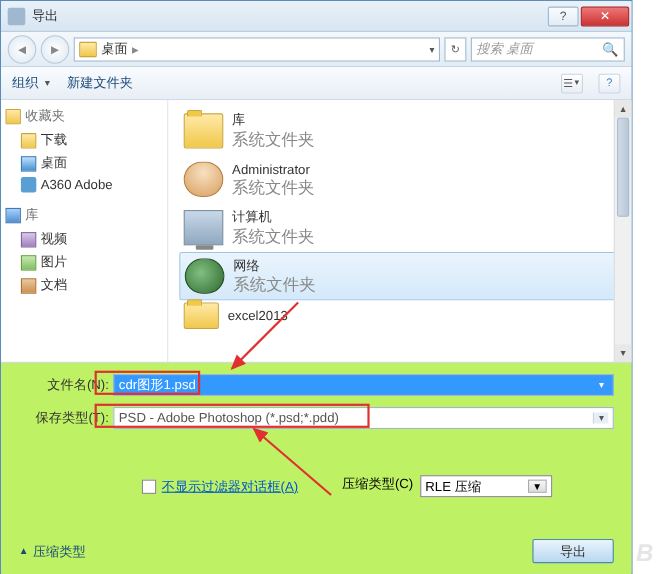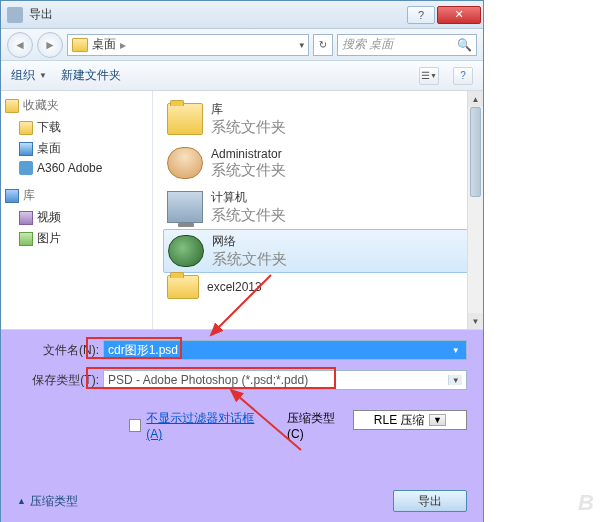--- a/index.html
+++ b/index.html
@@ -1,17 +1,17 @@
 <!DOCTYPE html>
 <html><head>
 <meta charset="utf-8">
 <style>
 *{margin:0;padding:0;box-sizing:border-box;font-family:"Microsoft YaHei","Segoe UI",Tahoma,sans-serif;font-size:12px}
 body{background:#fff;width:600px;height:522px;overflow:hidden;position:relative}
-.window{width:484px;height:522px;border:1px solid #5a8cb8;background:#eef3f8}
+.window{width:575px;height:522px;border:1px solid #5a8cb8;background:#eef3f8}
 .titlebar{height:28px;background:linear-gradient(#eaf1f8,#d7e5f2);border-bottom:1px solid #b8c8d8;display:flex;align-items:center;position:relative}
 .titlebar .icon{width:16px;height:16px;margin:0 6px;background:#9fb8cf;border-radius:2px}
 .titlebar .title{flex:1;color:#333}
 .titlebar .btns{display:flex}
 .titlebar .btn{width:28px;height:18px;margin-right:2px;border:1px solid #9fb8cf;background:linear-gradient(#f9fcff,#e2ecf5);display:flex;align-items:center;justify-content:center;font-size:11px;color:#555;border-radius:2px}
 .titlebar .btn.close{background:linear-gradient(#e77,#c33);color:#fff;border-color:#a22;width:44px}
 .navbar{height:32px;background:linear-gradient(#f4f8fc,#e2ecf5);border-bottom:1px solid #c8d6e4;display:flex;align-items:center;padding:0 6px;gap:4px}
 .navbtn{width:26px;height:26px;border:1px solid #b8c8d8;border-radius:13px;background:radial-gradient(#fff,#dbe7f2);display:flex;align-items:center;justify-content:center;color:#888}
 .addrbox{flex:1;height:22px;border:1px solid #9fb8cf;background:#fff;display:flex;align-items:center;padding:0 4px}
 .addrbox .folder-icn{width:16px;height:14px;background:linear-gradient(#ffe9a8,#f0c84a);border:1px solid #c9a53a;border-radius:1px;margin-right:4px}
@@ -44,33 +44,33 @@
 .fitem.sel{background:linear-gradient(#eaf4fd,#d4e9fa);border:1px solid #9dc6ea;border-radius:2px}
 .fitem .bigicon{width:36px;height:32px;flex-shrink:0}
 .fitem .ftxt .fname{color:#333}
 .fitem .ftxt .fsub{color:#888;font-size:15px}
 .folder-big{background:linear-gradient(#ffe9a8,#f0c84a);border:1px solid #c9a53a;border-radius:2px;position:relative}
 .folder-big::before{content:"";position:absolute;top:-4px;left:2px;width:12px;height:5px;background:#f0c84a;border:1px solid #c9a53a;border-bottom:none;border-radius:2px 2px 0 0}
 .user-big{background:radial-gradient(circle at 50% 30%,#f8e0c0,#d8a060);border:1px solid #b88040;border-radius:18px}
 .comp-big{background:linear-gradient(#c8d8e8,#90a8c0);border:1px solid #708898;position:relative}
 .comp-big::after{content:"";position:absolute;bottom:-5px;left:10px;width:16px;height:4px;background:#888;border-radius:1px}
 .net-big{background:radial-gradient(circle at 40% 40%,#80c080,#306830);border:1px solid #205020;border-radius:18px}
-.bottom{border-top:1px solid #d0dae4;background:#c4b5fd;padding:10px 16px 8px 16px;height:193px;position:relative}
+.bottom{border-top:1px solid #d0dae4;background:#bef264;padding:10px 16px 8px 16px;height:193px;position:relative}
 .frow{display:flex;align-items:center;margin-bottom:10px}
 .frow .flabel{width:82px;text-align:right;color:#333;margin-right:4px}
 .frow .finput{flex:1;height:20px;border:1px solid #9fb8cf;background:#fff;padding:0 4px;display:flex;align-items:center;position:relative}
 .frow .finput.sel-hl{background:#3399ff;color:#fff}
 .frow .finput .drop{margin-left:auto;font-size:9px;color:#555;background:#e8eef5;padding:0 4px;border-left:1px solid #c8d6e4}
 .redbox{position:absolute;border:2px solid #e03030;pointer-events:none}
 .arrow-svg{position:absolute;pointer-events:none}
-.filterrow{display:flex;align-items:center;margin:20px 0 14px 112px;gap:24px}
+.filterrow{display:flex;align-items:center;margin:42px 0 14px 112px;gap:40px}
 .chk{width:13px;height:13px;border:1px solid #888;background:#fff}
 .chklabel{color:#0055cc;text-decoration:underline}
 .comprow{display:flex;align-items:flex-start;gap:6px}
-.combo{width:120px;height:20px;border:1px solid #888;background:#fff;display:flex;align-items:center;padding:0 20px}
+.combo{width:120px;height:20px;border:1px solid #888;background:#fff;display:flex;align-items:center;padding:0 4px}
 .combo .drop{margin-left:auto;font-size:9px;background:linear-gradient(#f8f8f8,#ddd);border:1px solid #aaa;padding:0 3px}
 .footer{position:absolute;bottom:10px;left:16px;right:16px;display:flex;align-items:center}
 .expand{display:flex;align-items:center;gap:4px;color:#1a4a7a}
 .exparrow{font-size:9px;color:#1a4a7a}
 .mainbtn{margin-left:auto;width:74px;height:22px;border:1px solid #4a88b8;background:linear-gradient(#eaf4fd,#b8d8f0);border-radius:2px;display:flex;align-items:center;justify-content:center;color:#333}
 .scroll-v{position:absolute;right:0;top:0;width:16px;height:100%;background:#f0f0f0;border-left:1px solid #ddd}
 .scroll-v .thumb{position:absolute;top:16px;left:2px;right:2px;height:90px;background:linear-gradient(90deg,#d0dae4,#b8c8d8);border:1px solid #9fb8cf;border-radius:2px}
 .scroll-v .sa{position:absolute;left:0;right:0;height:16px;display:flex;align-items:center;justify-content:center;font-size:8px;color:#555;background:#e8e8e8}
 .scroll-v .sa.up{top:0}
 .scroll-v .sa.dn{bottom:0}
@@ -143,20 +143,24 @@
           <div class="libicon"></div>
           <span>库</span>
         </div>
         <div class="sitem">
             <div class="vidicon"></div>
             <span>视频</span>
           </div>
         <div class="sitem">
             <div class="imgicon"></div>
             <span>图片</span>
+          </div>
+        <div class="sitem">
+            <div class="docicon"></div>
+            <span>文档</span>
           </div>
       </div>
     </div>
 
     <div class="filelist">
       <div class="fitem">
         <div class="bigicon folder-big"></div>
         <div class="ftxt">
             <div class="fname">库</div>
             <div class="fsub">系统文件夹</div>

